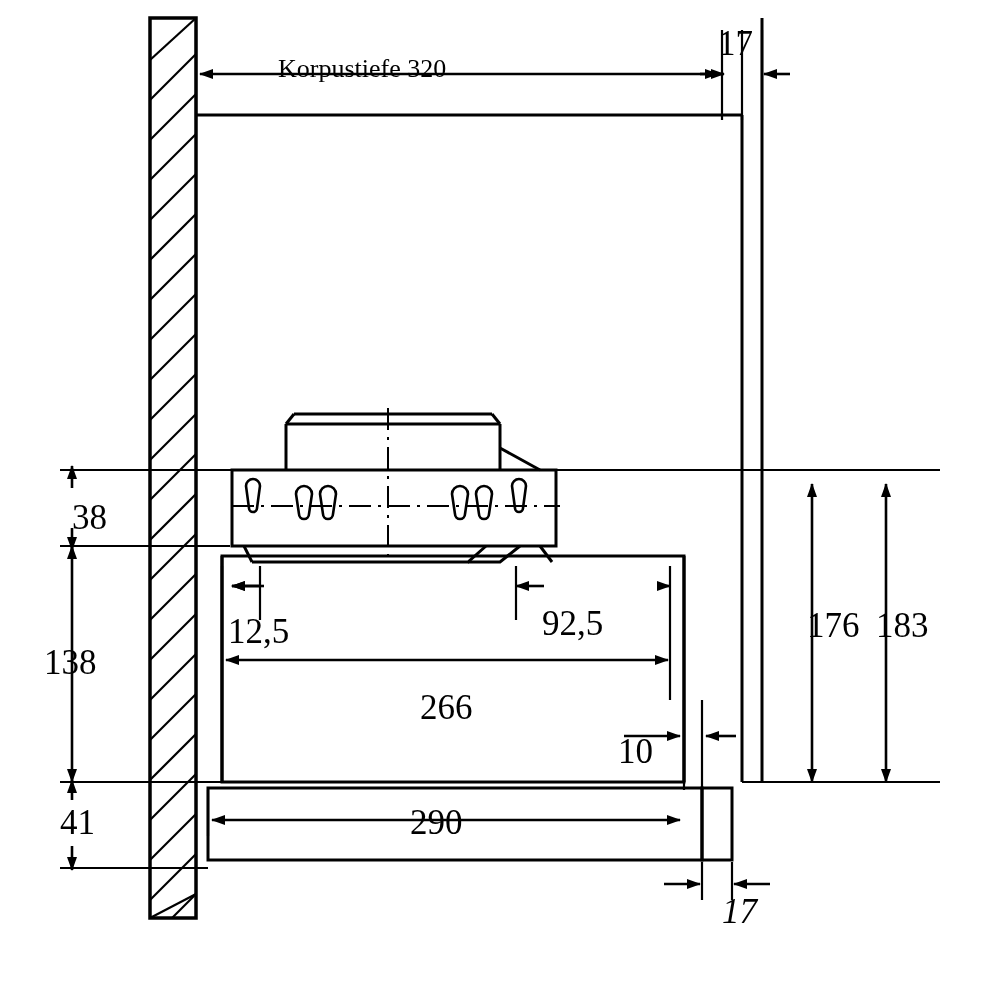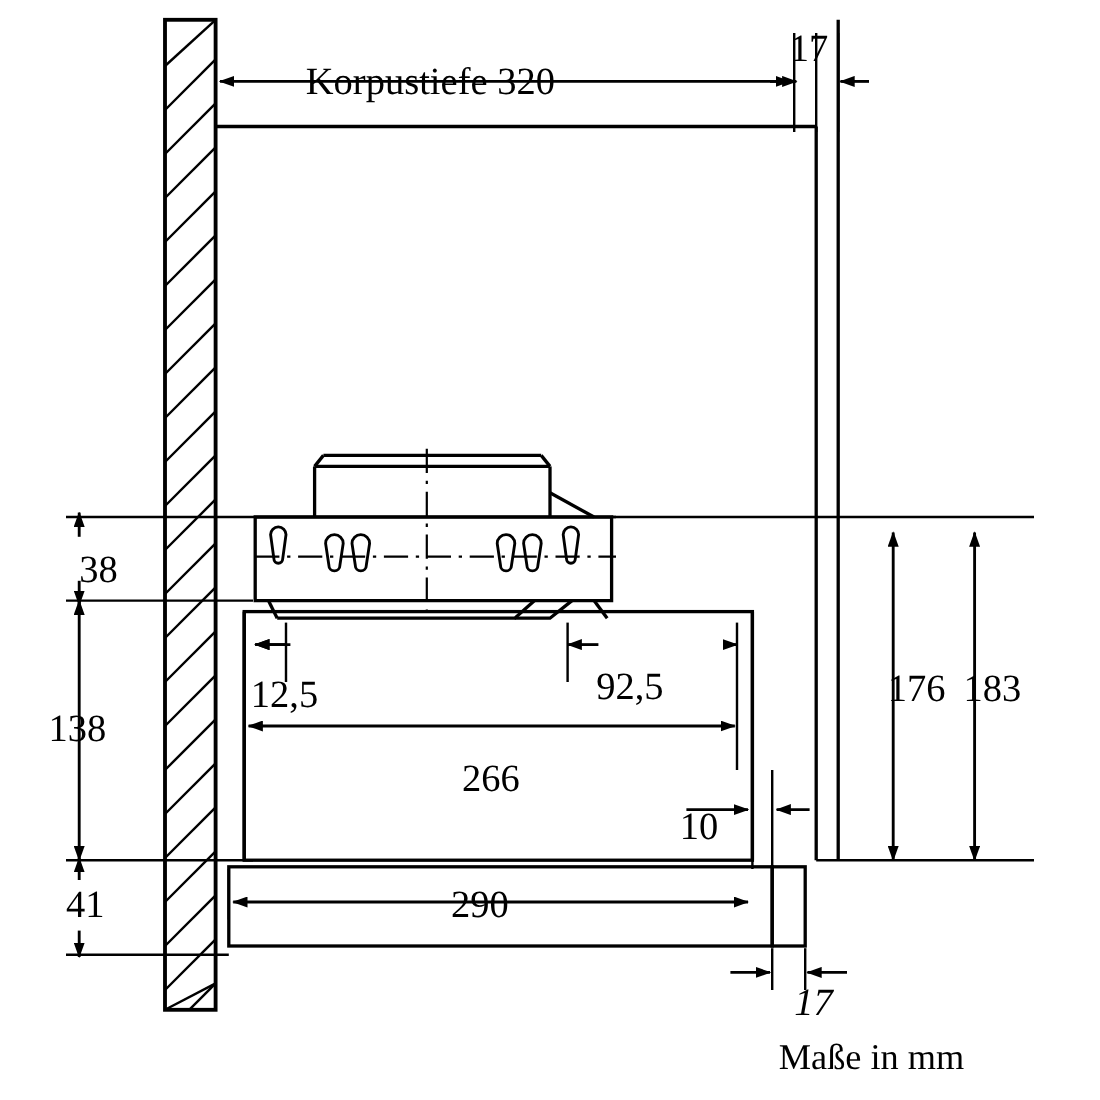--- a/index.html
+++ b/index.html
@@ -26,21 +26,21 @@
     position: absolute;
     color: #000000;
     font-family: "Liberation Serif", serif;
     white-space: nowrap;
     line-height: 1;
   }
   .lbl-dim {
     font-size: 35px;
   }
   .lbl-title {
-    font-size: 35px;
+    font-size: 26px;
   }
   .lbl-foot {
     font-size: 33px;
   }
 </style>
 </head>
 <body>
 
 <div id="stage">
 
@@ -194,15 +194,14 @@
   <div class="lbl lbl-dim" style="left:542px; top:572px;margin-top:34px;">92,5</div>
   <div class="lbl lbl-dim" style="left:420px; top:664px;margin-top:26px;">266</div>
   <div class="lbl lbl-dim" style="left:618px; top:694px;margin-top:40px;">10</div>
 
   <div class="lbl lbl-dim" style="left:410px; top:805px;">290</div>
   <div class="lbl lbl-dim" style="left:722px; top:894px;font-style:italic;">17</div>
 
   <div class="lbl lbl-dim" style="left:807px; top:608px;">176</div>
   <div class="lbl lbl-dim" style="left:876px; top:608px;">183</div>
 
-  <div class="lbl lbl-foot" style="left:708px; top:946px;">Maße in mm</div>
 
 </div>
 
 </body></html>

